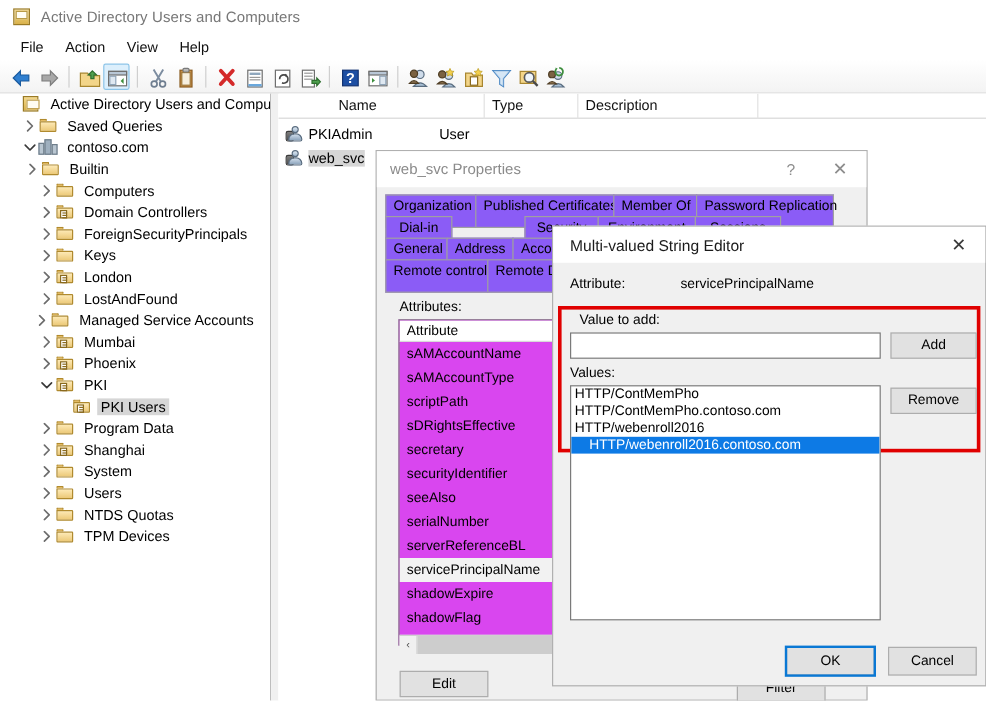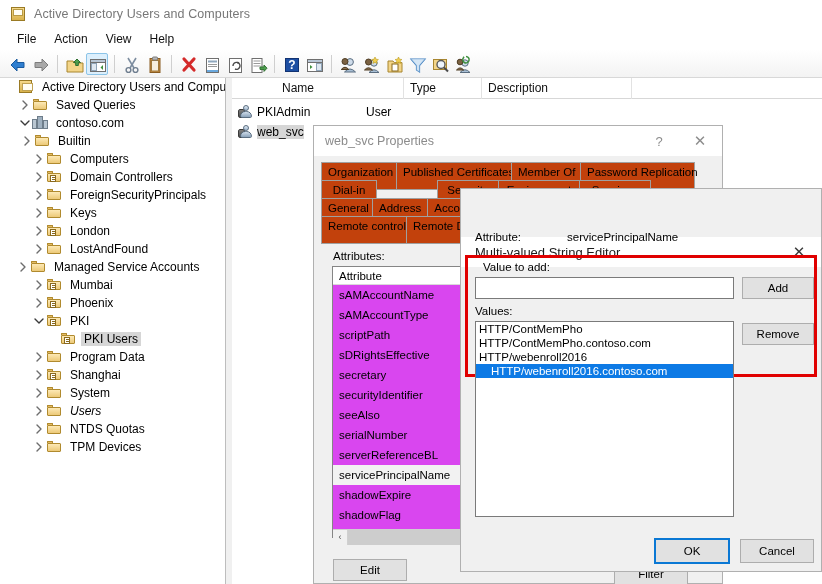--- a/index.html
+++ b/index.html
@@ -156,21 +156,21 @@
   .dtitle .tb-help, .dtitle .tb-close {
     width: 38px; height: 28px; display: flex; align-items: center; justify-content: center;
     color: #8d8d8d; font-size: 13px;
   }
   .dtitle .tb-close { font-size: 15px; width: 44px; }
 
   .tabrows { padding: 6px 7px 0 7px; }
   .tabrow { display: flex; height: 19px; margin-bottom: -1px; }
   .ptab {
     height: 28px; line-height: 18px; font-size: 11.5px;
-    background: #c2410c; border: 1px solid #a0a0a0;
+    background: #8b5cf6; border: 1px solid #a0a0a0;
     border-bottom: 1px solid #a0a0a0;
     padding: 0 6px; margin-right: -1px; text-align: center; white-space: nowrap;
     color: #000;
   }
 
   .attr-label { position: absolute; left: 333px; top: 250px; font-size: 11.5px; }
   .attr-list {
     position: absolute; left: 332px; top: 266px; width: 140px; height: 272px;
     background: #d946ef; border: 1px solid #858585; overflow: hidden;
   }
@@ -200,21 +200,21 @@
     display:flex; align-items:center; justify-content:center;
   }
 
   
   .dlg-mvse {
     position: absolute; left: 460px; top: 188px; width: 362px; height: 384px;
     background: #f0f0f0; border: 1px solid #b0b0b0;
   }
   .dlg-mvse .mtitle {
     height: 30px; background: #ffffff; display: flex; align-items: center;
-    padding-left: 14px; font-size: 13px; color: #1b1b1b; margin-top: 48px;
+    padding-left: 14px; font-size: 13px; color: #1b1b1b;
   }
   .mtitle .spacer { flex: 1; }
   .mtitle .m-close {
     width: 44px; height: 29px; display:flex; align-items:center; justify-content:center;
     color: #3a3a3a; font-size: 15px;
   }
   .m-attr-row {
     position: absolute; left: 14px; top: 42px; font-size: 11.5px;
     display: flex;
   }
@@ -547,21 +547,21 @@
             </svg>
           </span>
           <span class="ticon">
             <span class="ic-folder">
               <span class="f-tab"></span>
               <span class="f-body"></span>
             </span>
           </span>
           <span class="tlabel">LostAndFound</span>
         </div>
-        <div class="tnode" style="padding-left: 16px;">
+        <div class="tnode" style="padding-left: 28px;">
           <span class="chev">
             <svg width="8" height="10" viewBox="0 0 8 10">
               <path d="M2 1 L6 5 L2 9" fill="none" stroke="#6d6d6d" stroke-width="1.4" stroke-linecap="round" stroke-linejoin="round"></path>
             </svg>
           </span>
           <span class="ticon">
             <span class="ic-folder">
               <span class="f-tab"></span>
               <span class="f-body"></span>
             </span>
@@ -660,21 +660,21 @@
             </svg>
           </span>
           <span class="ticon">
             <span class="ic-folder">
               <span class="f-tab"></span>
               <span class="f-body"></span>
             </span>
           </span>
           <span class="tlabel">System</span>
         </div>
-        <div class="tnode" style="padding-left: 32px; font-style: italic;">
+        <div class="tnode" style="padding-left: 32px;">
           <span class="chev">
             <svg width="8" height="10" viewBox="0 0 8 10">
               <path d="M2 1 L6 5 L2 9" fill="none" stroke="#6d6d6d" stroke-width="1.4" stroke-linecap="round" stroke-linejoin="round"></path>
             </svg>
           </span>
           <span class="ticon">
             <span class="ic-folder">
               <span class="f-tab"></span>
               <span class="f-body"></span>
             </span>

